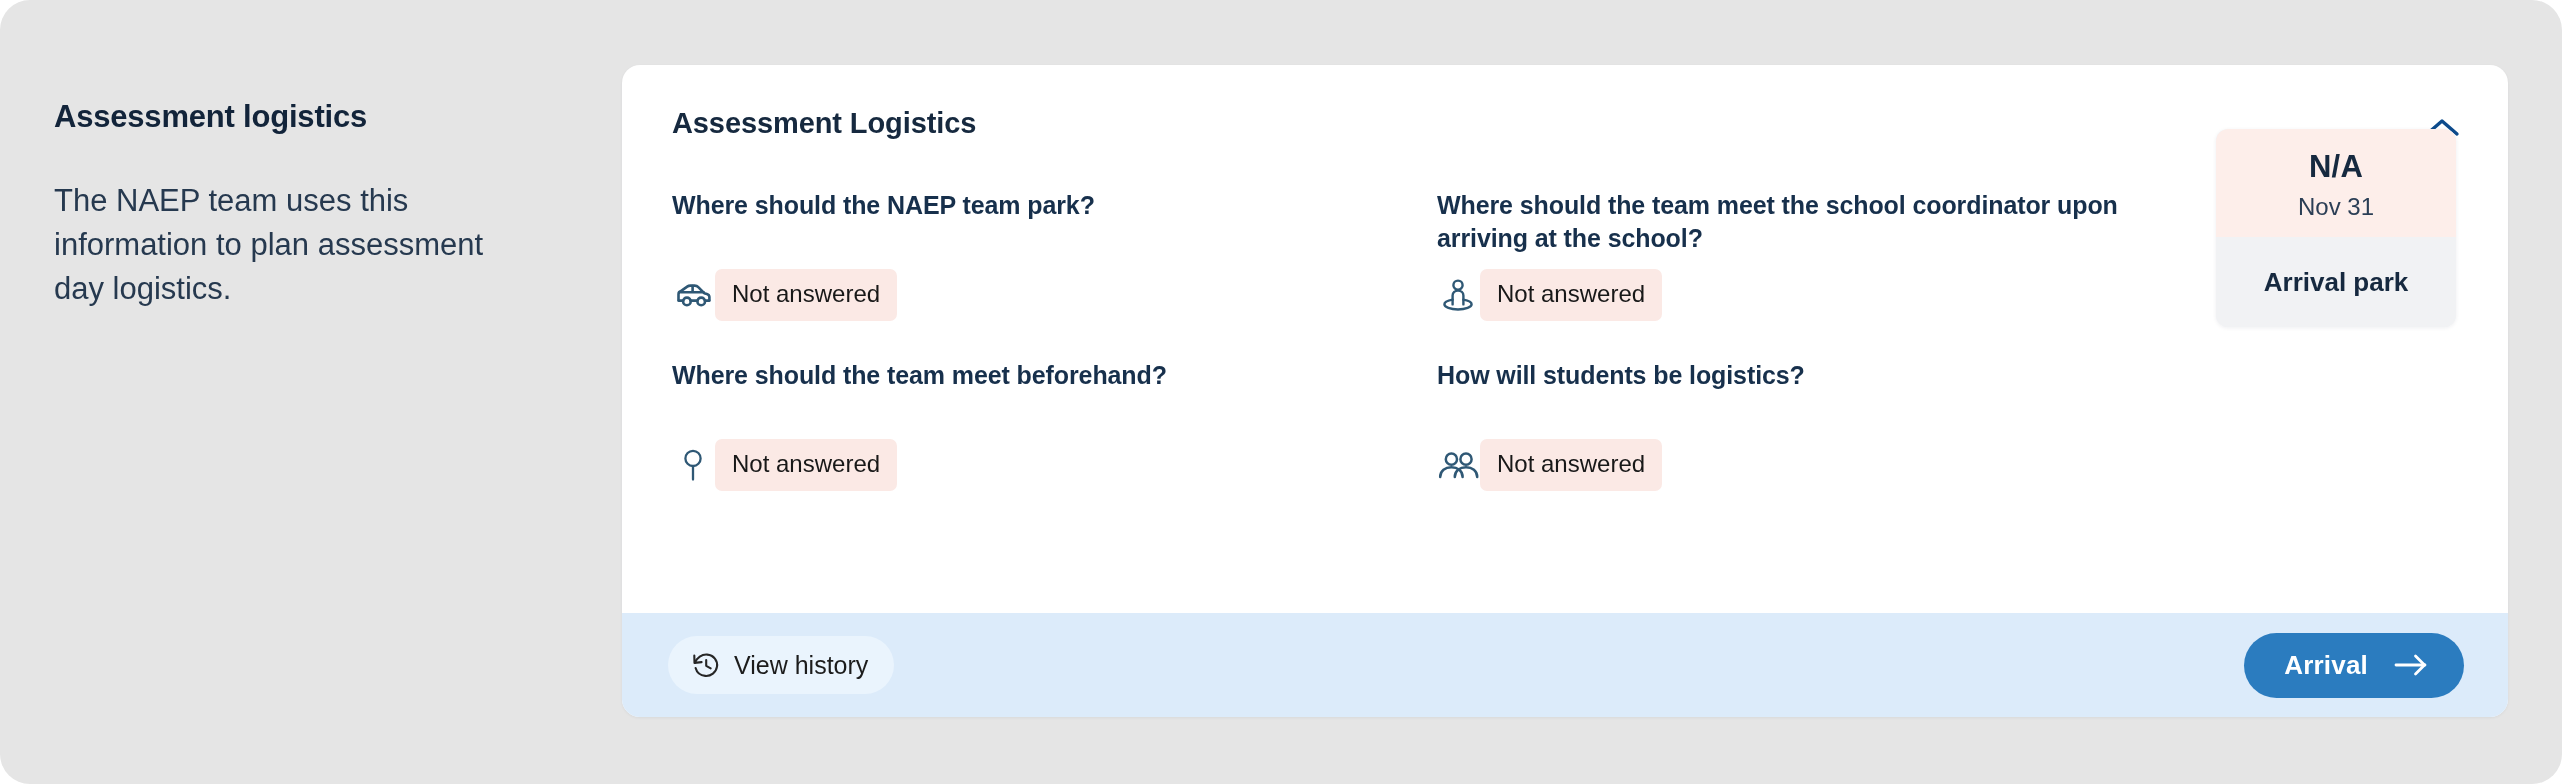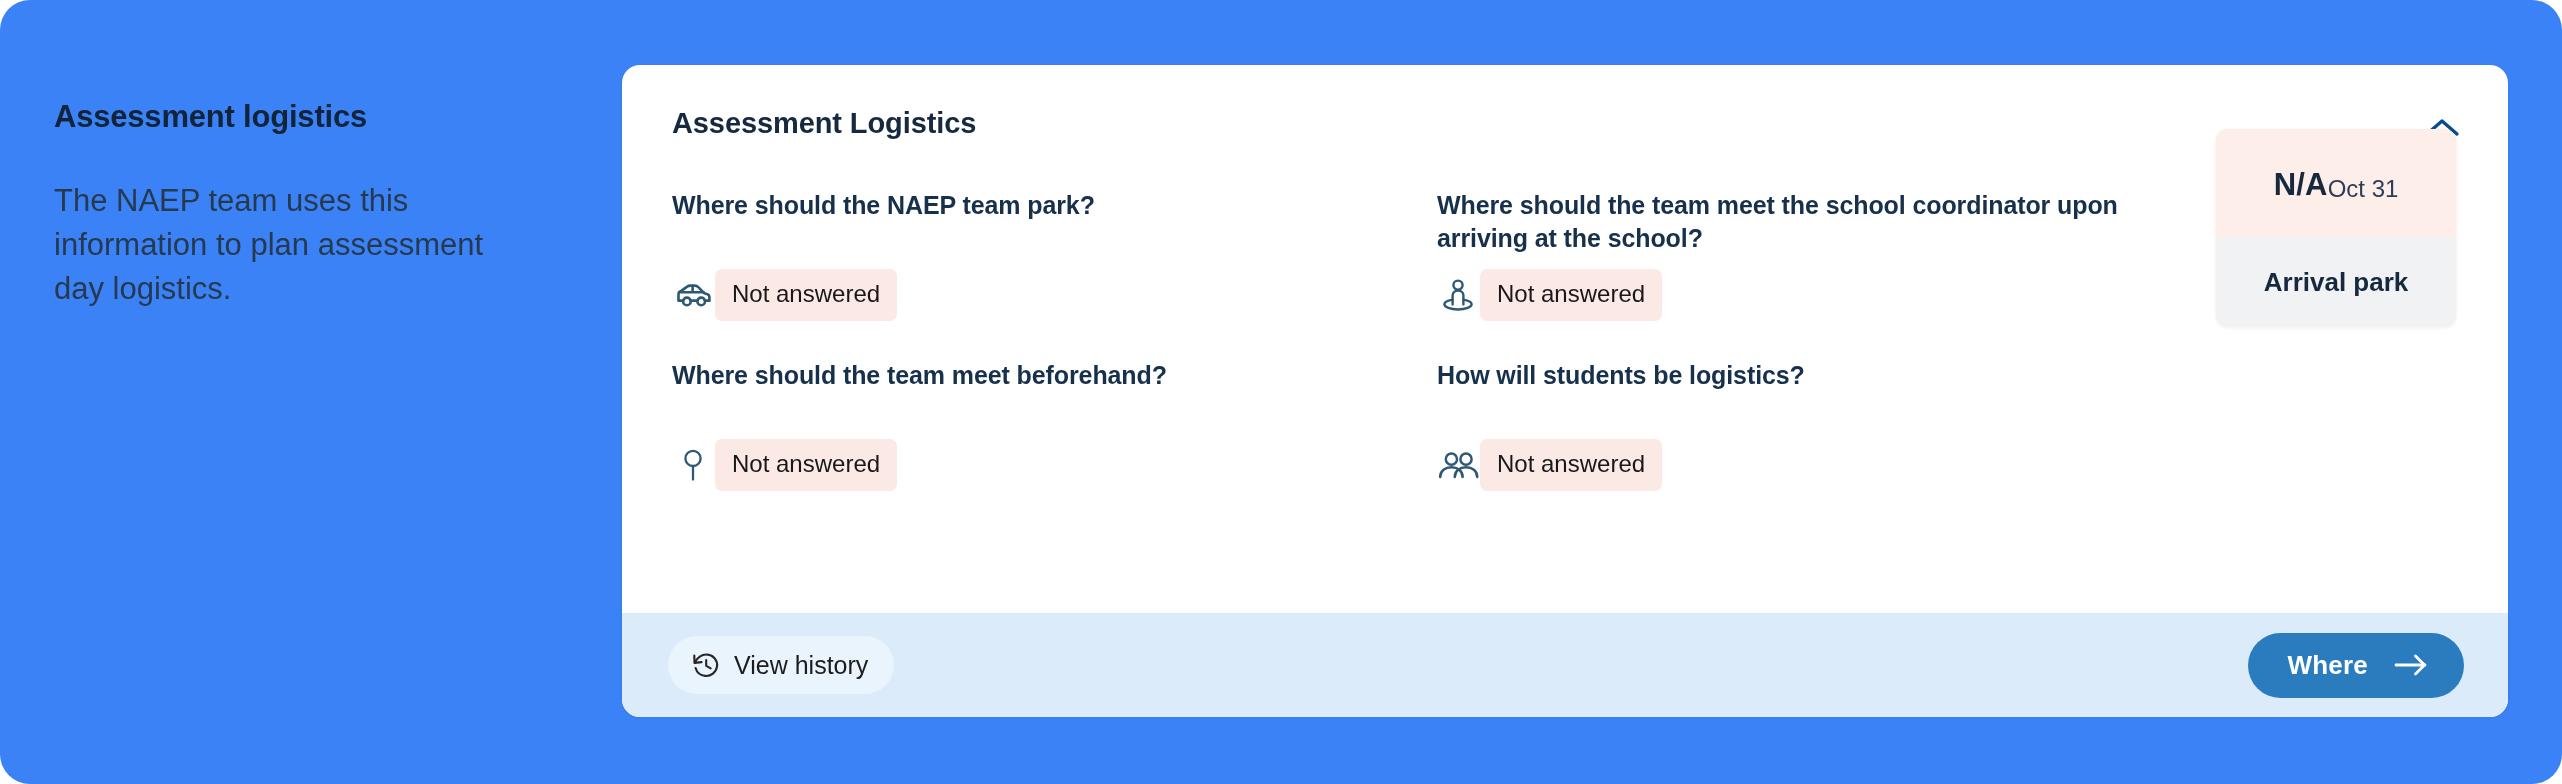--- a/index.html
+++ b/index.html
@@ -10,21 +10,21 @@
     height: 784px;
     background: #ffffff;
     font-family: "Liberation Sans", sans-serif;
     overflow: hidden;
   }
 
   #page {
     position: relative;
     width: 2562px;
     height: 784px;
-    background: #3b82f6;
+    background: #e5e5e5;
     border-radius: 30px;
     overflow: hidden;
   }
 
   
   .left-col {
     position: absolute;
     left: 54px;
     top: 98px;
     width: 470px;
@@ -152,21 +152,21 @@
     overflow: hidden;
     background: #f1f2f4;
     box-shadow: 0 1px 4px rgba(16,32,56,0.07);
   }
 
   .side-top {
     height: 108px;
     background: #fdeeea;
     border-radius: 12px 12px 0 0;
     display: flex;
-    flex-direction: row;
+    flex-direction: column;
     align-items: center;
     justify-content: center;
     padding-top: 4px;
   }
 
   .side-value {
     font-size: 31px;
     font-weight: bold;
     color: #16293f;
     letter-spacing: 0.2px;
@@ -333,41 +333,41 @@
             <span class="badge">Not answered</span>
           </div>
         </div>
 
       </div>
     </div>
 
     <div class="side-panel">
       <div class="side-top">
         <div class="side-value">N/A</div>
-        <div class="side-date">Oct 31</div>
+        <div class="side-date">Nov 31</div>
       </div>
       <div class="side-bottom">
         <div class="side-label">Arrival park</div>
       </div>
     </div>
 
     <div class="card-footer">
       <button class="history-btn">
         <span class="hicon">
           <svg width="28" height="28" viewBox="0 0 28 28" fill="none" aria-hidden="true">
             <path d="M4.0 11.6 C5.9 6.6 10.8 3.2 16.2 3.6 C22.6 4.1 27.0 9.6 26.0 15.7 C25.1 21.4 19.9 25.4 14.2 24.9 C9.6 24.5 5.8 21.3 4.6 17.0" stroke="#262626" stroke-width="2.1" stroke-linecap="round"></path>
             <path d="M3.3 4.6 L3.5 11.9 L10.6 11.1" stroke="#262626" stroke-width="2.1" stroke-linecap="round" stroke-linejoin="round"></path>
             <path d="M15.2 9.1 V14.8 L19.7 17.3" stroke="#262626" stroke-width="2.1" stroke-linecap="round" stroke-linejoin="round"></path>
           </svg>
         </span>
         <span class="history-label">View history</span>
       </button>
 
       <button class="manage-btn">
-        <span class="manage-label">Where</span>
+        <span class="manage-label">Arrival</span>
         <span class="manage-arrow">
           <svg width="34" height="24" viewBox="0 0 34 24" fill="none" aria-hidden="true">
             <path d="M2 12 H31" stroke="#ffffff" stroke-width="2.8" stroke-linecap="round"></path>
             <path d="M21.5 3 L30.5 12 L21.5 21" stroke="#ffffff" stroke-width="2.8" stroke-linecap="round" stroke-linejoin="round"></path>
           </svg>
         </span>
       </button>
     </div>
 
   </div>

